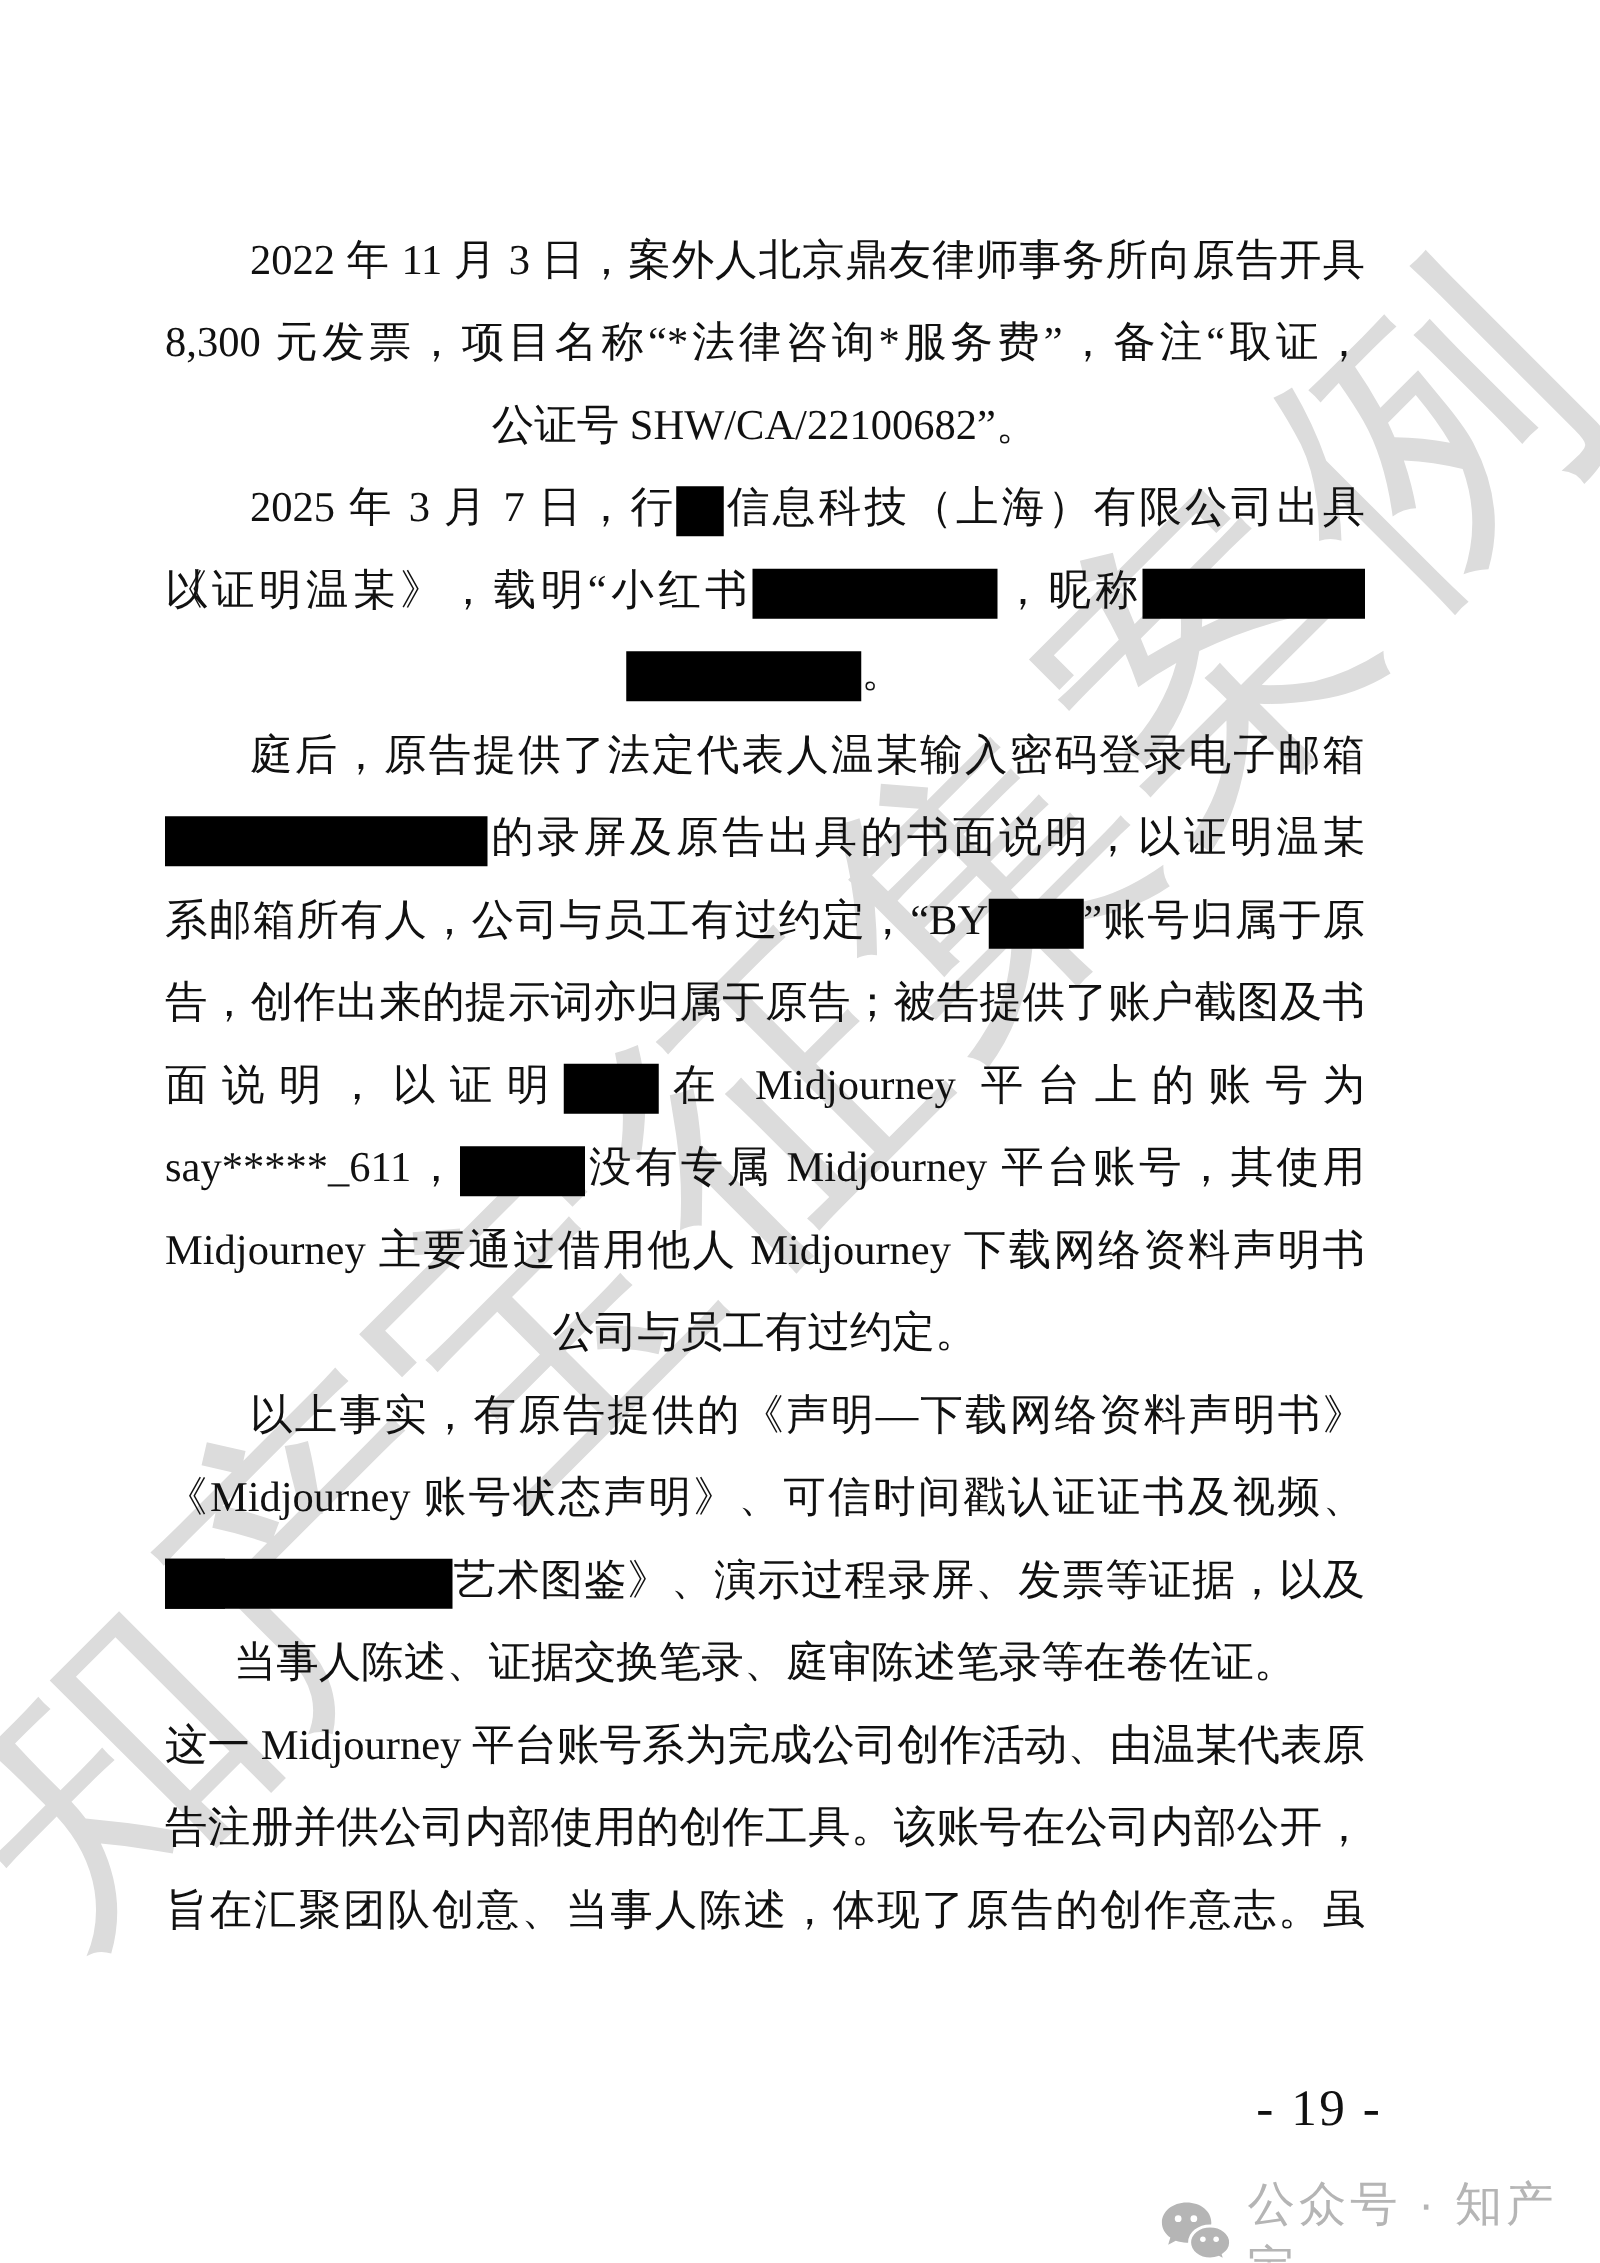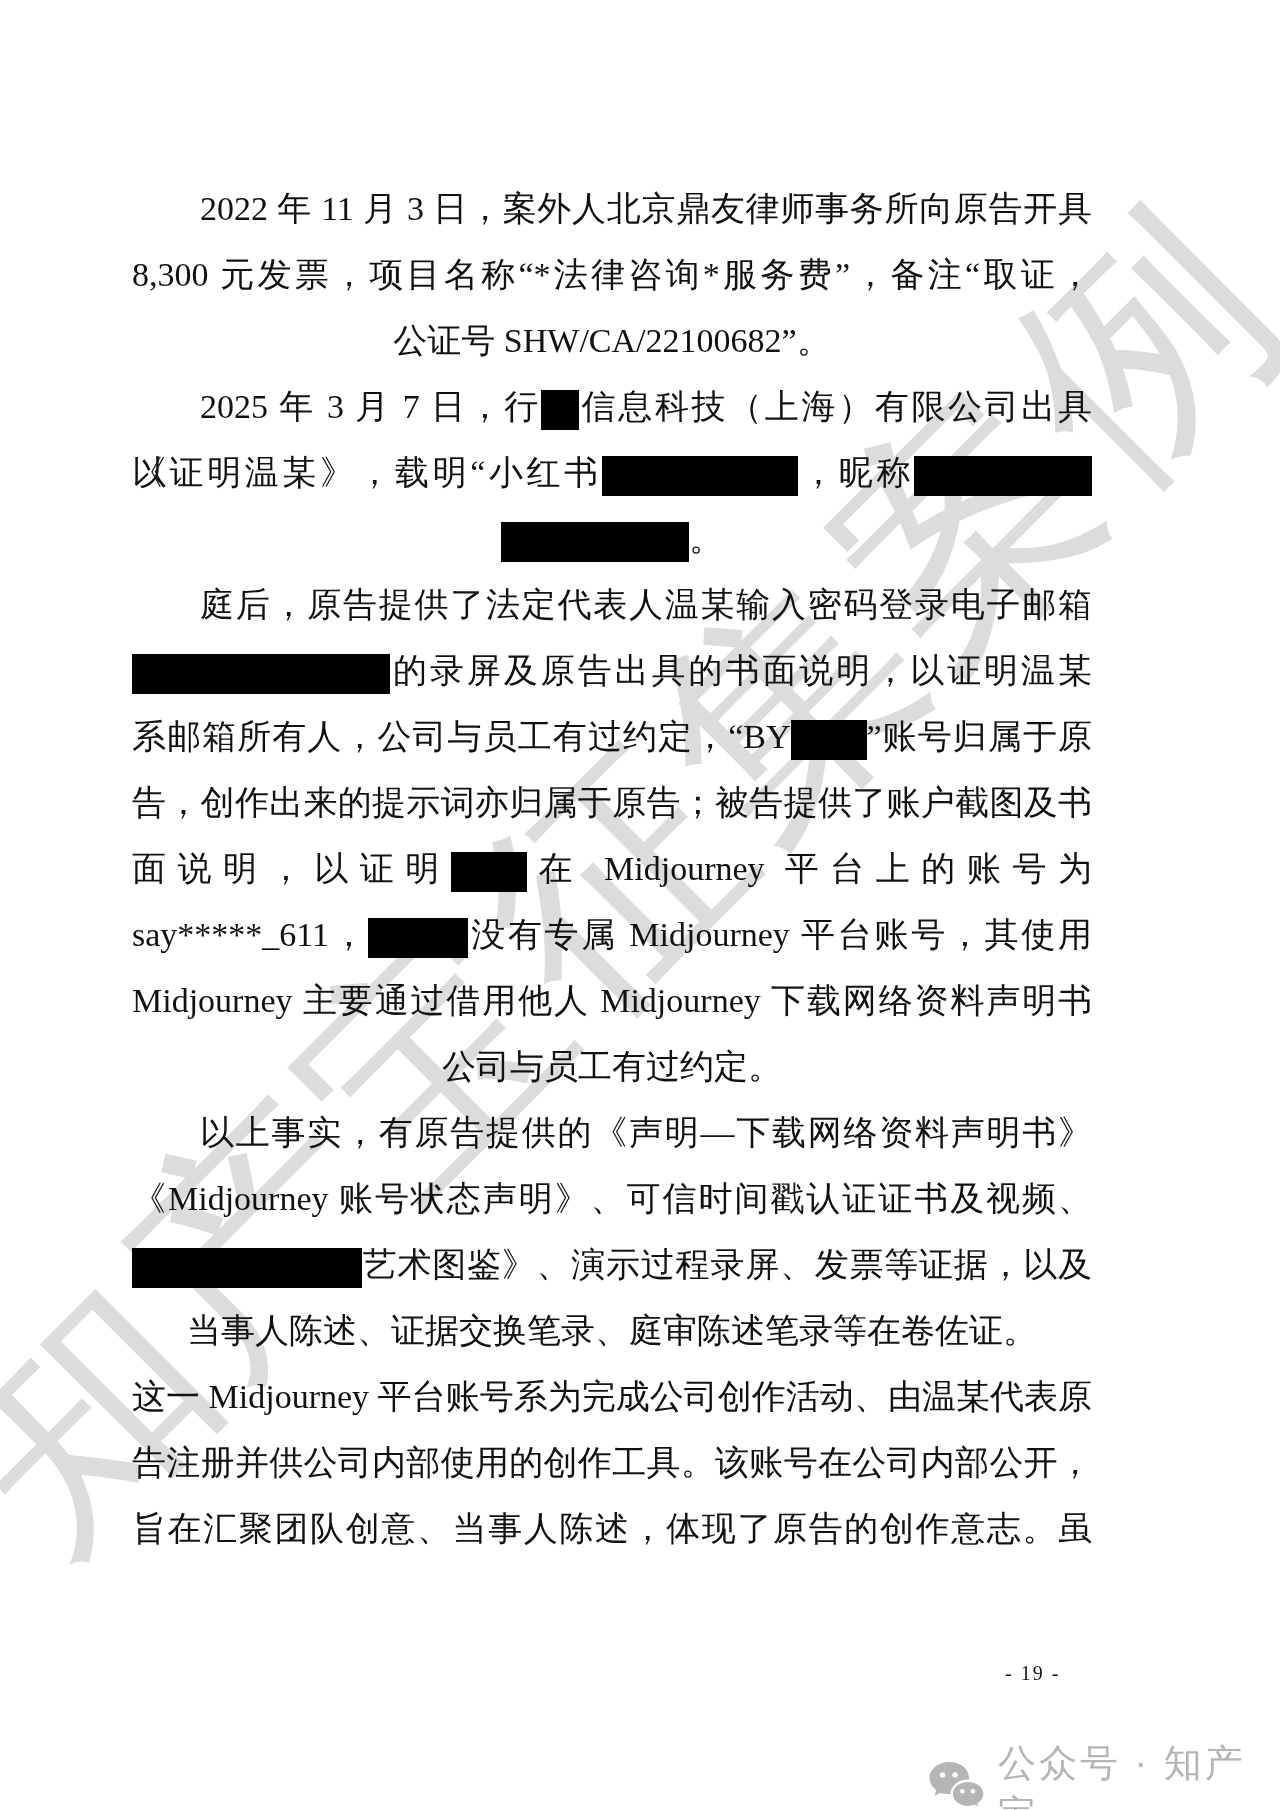--- a/index.html
+++ b/index.html
@@ -49,21 +49,21 @@
   .redact {
     display: inline-block;
     height: 40px;
     background: var(--redact, #000);
     vertical-align: middle;
   }
 
   .page-number {
     position: absolute;
     top: 1662px; left: 1005px;
-    font-size: 20px;
+    font-size: 41px;
     letter-spacing: 2px;
     z-index: 1;
   }
 
   .footer {
     position: absolute;
     top: 1738px; left: 928px;
     display: flex;
     align-items: center;
     gap: 12px;

